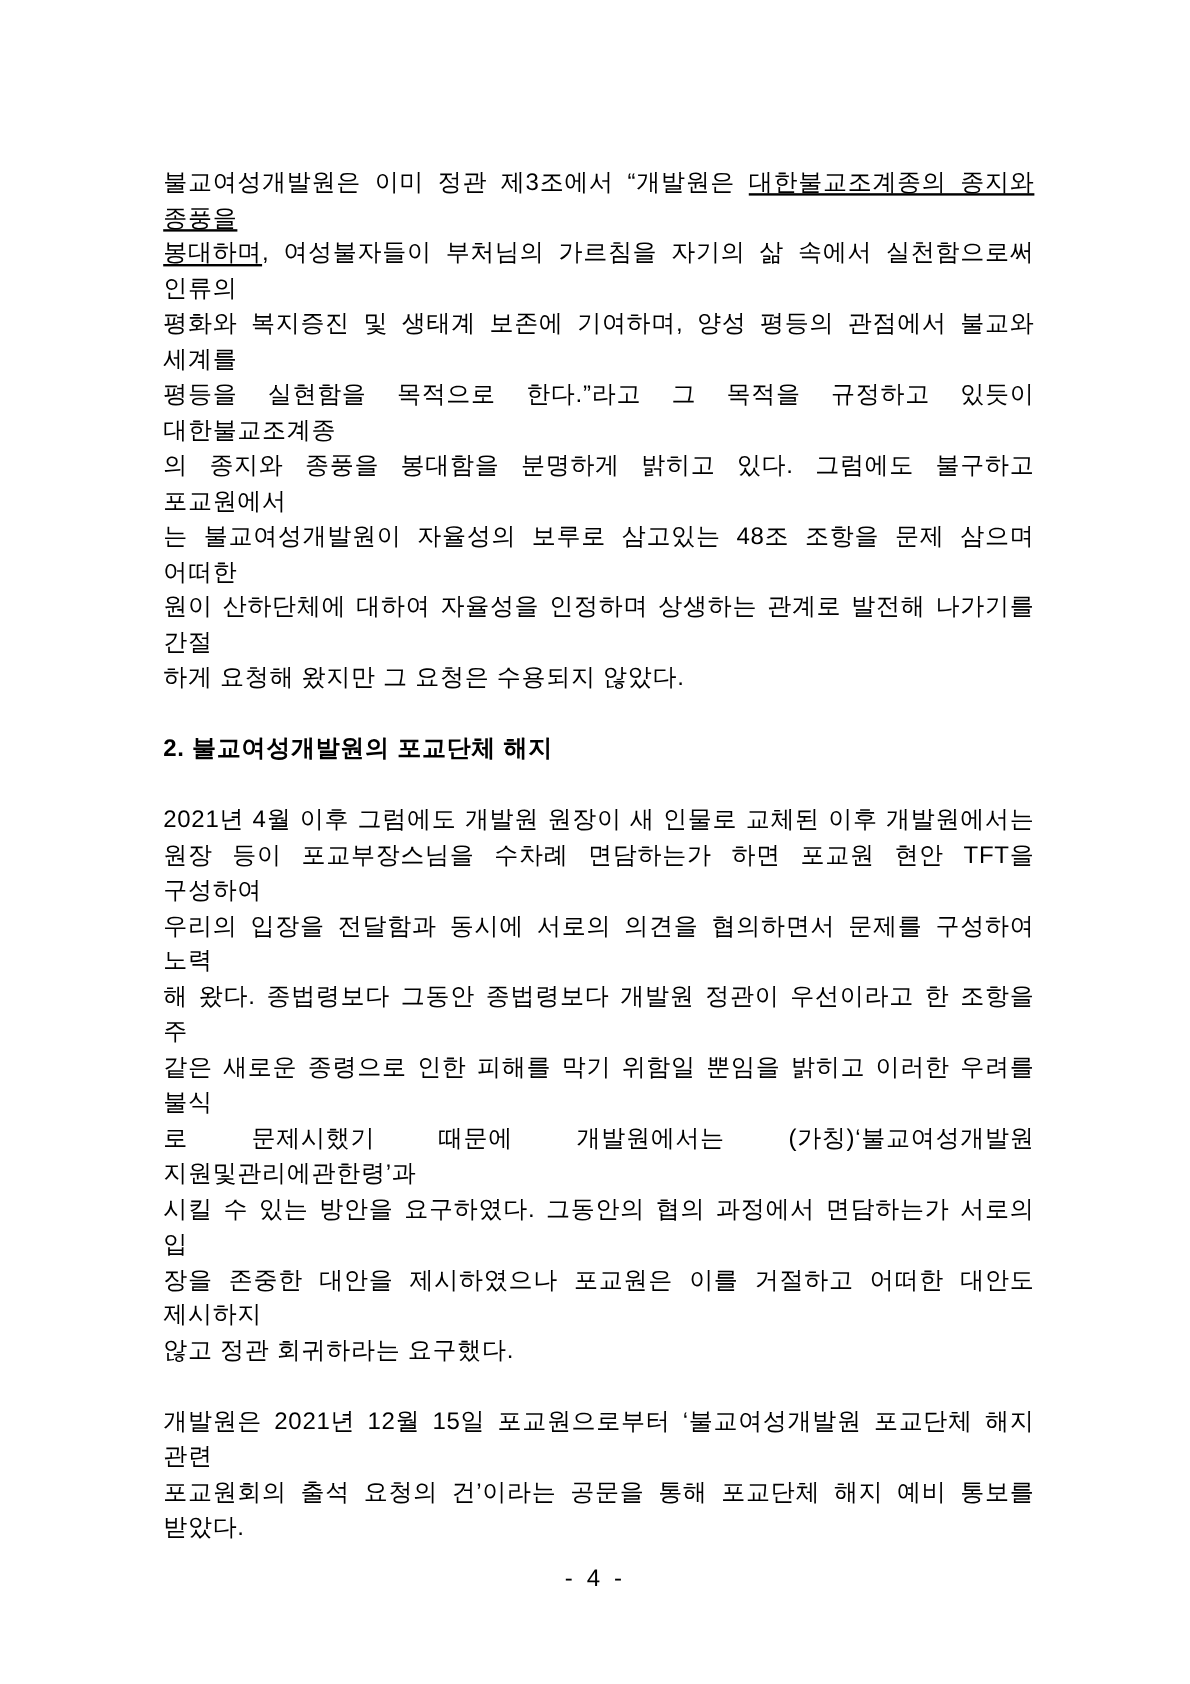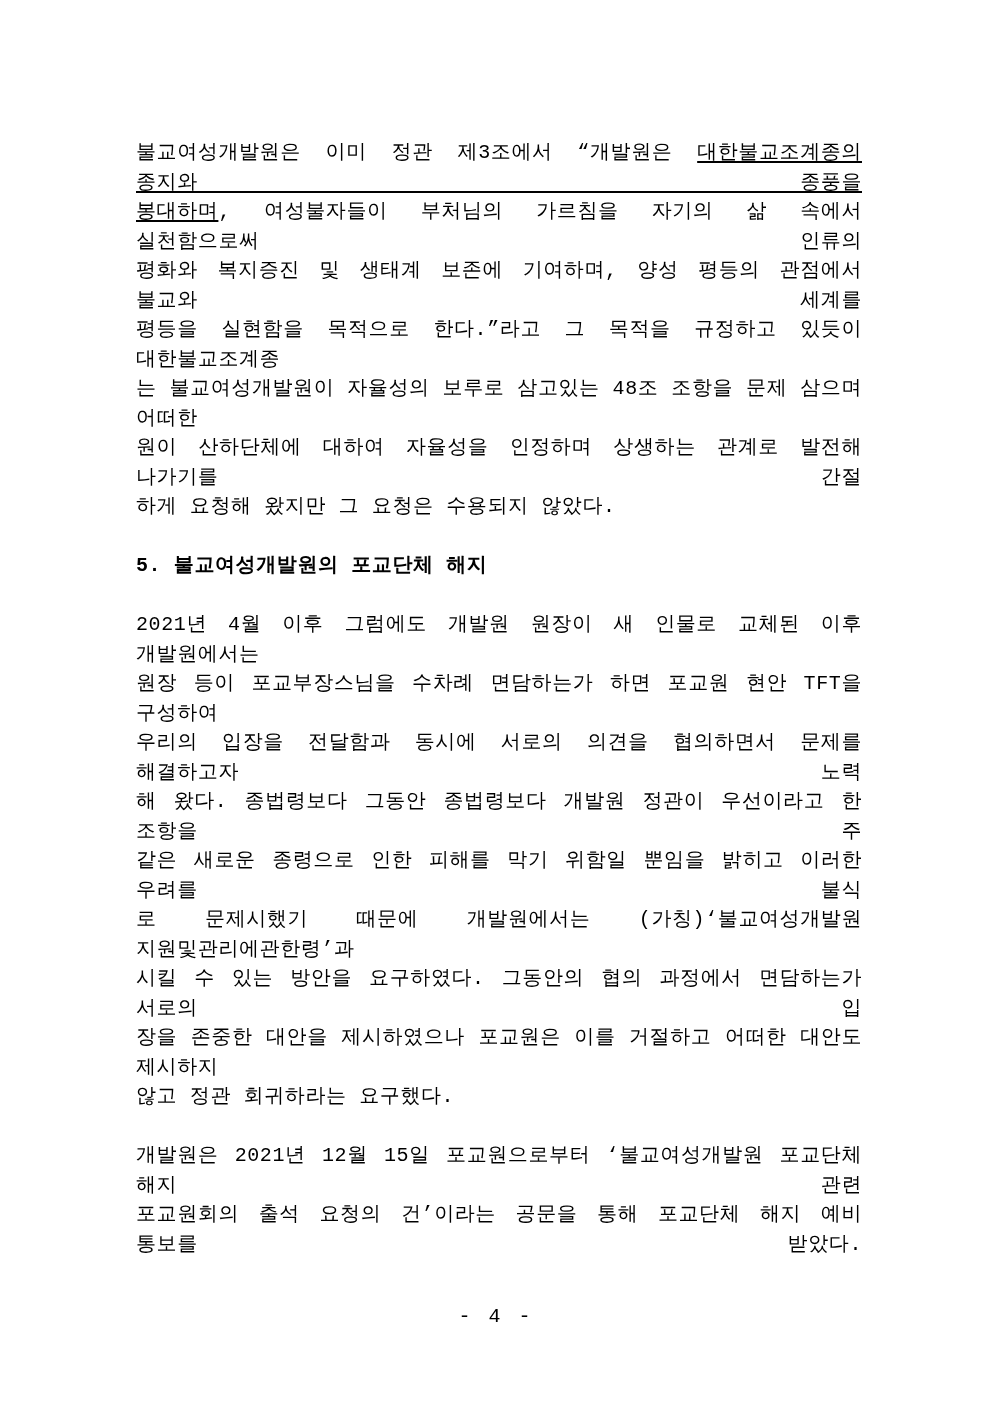--- a/index.html
+++ b/index.html
@@ -6,21 +6,21 @@
     margin: 0;
     padding: 0;
     background: #ffffff;
   }
   .page {
     position: relative;
     width: 992px;
     height: 1401px;
     background: #ffffff;
     color: #000000;
-    font-family: Liberation Mono, monospace;
+    font-family: Liberation Sans, sans-serif;
     overflow: hidden;
   }
   .doc-body {
     position: absolute;
     left: 136px;
     top: 138px;
     width: 726px;
     font-size: 20px;
     line-height: 29.5px;
     letter-spacing: 0.03em;
@@ -61,33 +61,34 @@
 <body>
 
 <div class="page">
   <div class="doc-body">
 
     <div class="para">
       <div class="ln"><span>불교여성개발원은 이미 정관 제3조에서 “개발원은</span> <span class="u">대한불교조계종의 종지와 종풍을</span></div>
       <div class="ln"><span class="u">봉대하며</span><span>, 여성불자들이 부처님의 가르침을 자기의 삶 속에서 실천함으로써 인류의</span></div>
       <div class="ln">평화와 복지증진 및 생태계 보존에 기여하며, 양성 평등의 관점에서 불교와 세계를</div>
       <div class="ln">평등을 실현함을 목적으로 한다.”라고 그 목적을 규정하고 있듯이 대한불교조계종</div>
+      <div class="ln">의 종지와 종풍을 봉대함을 분명하게 밝히고 있다. 그럼에도 불구하고 포교원에서</div>
       <div class="ln">는 불교여성개발원이 자율성의 보루로 삼고있는 48조 조항을 문제 삼으며 어떠한</div>
       <div class="ln">원이 산하단체에 대하여 자율성을 인정하며 상생하는 관계로 발전해 나가기를 간절</div>
       <div class="ln ln-last">하게 요청해 왔지만 그 요청은 수용되지 않았다.</div>
     </div>
 
     <div class="para heading">
-      <div class="ln ln-last">5. 불교여성개발원의 포교단체 해지</div>
+      <div class="ln ln-last">2. 불교여성개발원의 포교단체 해지</div>
     </div>
 
     <div class="para">
       <div class="ln">2021년 4월 이후 그럼에도 개발원 원장이 새 인물로 교체된 이후 개발원에서는</div>
       <div class="ln">원장 등이 포교부장스님을 수차례 면담하는가 하면 포교원 현안 TFT을 구성하여</div>
-      <div class="ln">우리의 입장을 전달함과 동시에 서로의 의견을 협의하면서 문제를 해결하고자 노력</div>
+      <div class="ln">우리의 입장을 전달함과 동시에 서로의 의견을 협의하면서 문제를 구성하여 노력</div>
       <div class="ln">해 왔다. 종법령보다 그동안 종법령보다 개발원 정관이 우선이라고 한 조항을 주</div>
       <div class="ln">같은 새로운 종령으로 인한 피해를 막기 위함일 뿐임을 밝히고 이러한 우려를 불식</div>
       <div class="ln">로 문제시했기 때문에 개발원에서는 (가칭)‘불교여성개발원 지원및관리에관한령’과</div>
       <div class="ln">시킬 수 있는 방안을 요구하였다. 그동안의 협의 과정에서 면담하는가 서로의 입</div>
       <div class="ln">장을 존중한 대안을 제시하였으나 포교원은 이를 거절하고 어떠한 대안도 제시하지</div>
       <div class="ln ln-last">않고 정관 회귀하라는 요구했다.</div>
     </div>
 
     <div class="para">
       <div class="ln">개발원은 2021년 12월 15일 포교원으로부터 ‘불교여성개발원 포교단체 해지 관련</div>

